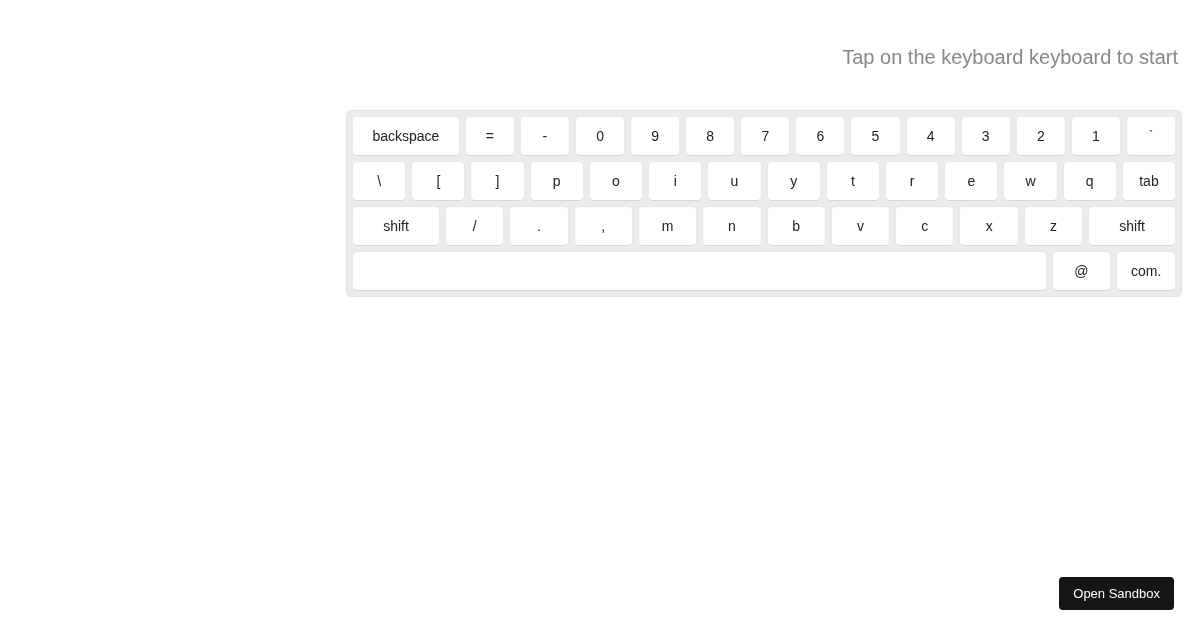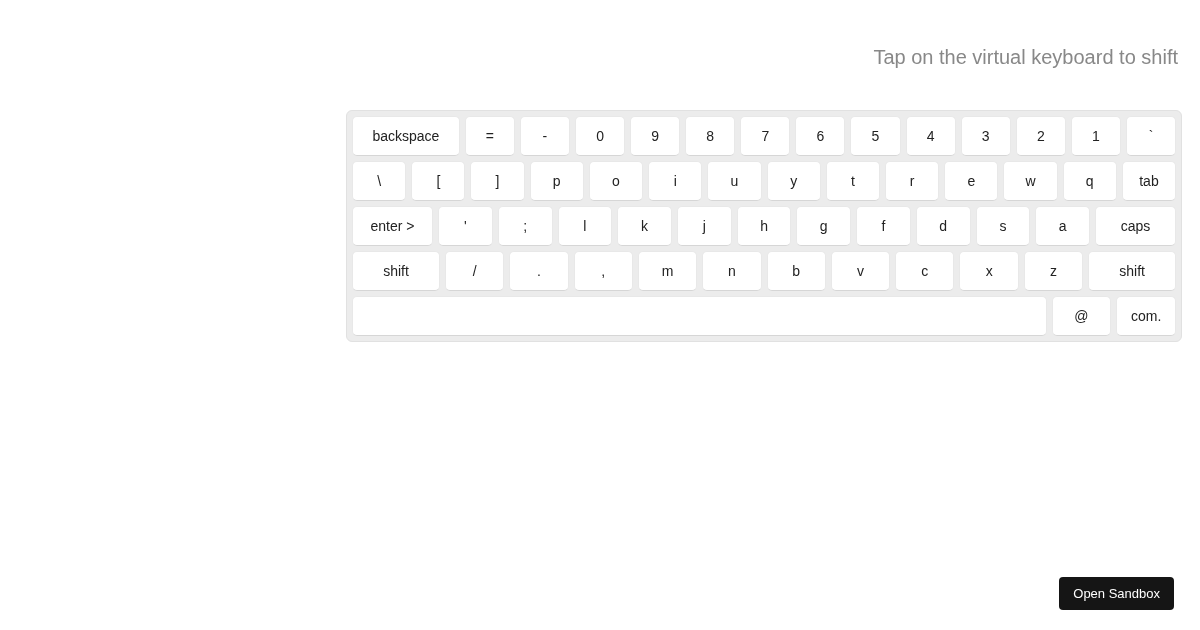--- a/index.html
+++ b/index.html
@@ -62,21 +62,21 @@
     color: #fff;
     border-radius: 4px;
     padding: 9px 14px;
     font-size: 13px;
     cursor: pointer;
   }
 </style>
 </head>
 <body>
 
-<div class="instruction">Tap on the virtual keyboard to shift</div>
+<div class="instruction">Tap on the keyboard keyboard to start</div>
 
 <div class="keyboard">
 
   <div class="kb-row">
     <div class="key wide-2">backspace</div>
     <div class="key">=</div>
     <div class="key">-</div>
     <div class="key">0</div>
     <div class="key">9</div>
     <div class="key">8</div>
@@ -100,35 +100,20 @@
     <div class="key">u</div>
     <div class="key">y</div>
     <div class="key">t</div>
     <div class="key">r</div>
     <div class="key">e</div>
     <div class="key">w</div>
     <div class="key">q</div>
     <div class="key">tab</div>
   </div>
 
-  <div class="kb-row">
-    <div class="key wide-15">enter &gt;</div>
-    <div class="key">'</div>
-    <div class="key">;</div>
-    <div class="key">l</div>
-    <div class="key">k</div>
-    <div class="key">j</div>
-    <div class="key">h</div>
-    <div class="key">g</div>
-    <div class="key">f</div>
-    <div class="key">d</div>
-    <div class="key">s</div>
-    <div class="key">a</div>
-    <div class="key wide-15">caps</div>
-  </div>
 
   <div class="kb-row">
     <div class="key wide-15">shift</div>
     <div class="key">/</div>
     <div class="key">.</div>
     <div class="key">,</div>
     <div class="key">m</div>
     <div class="key">n</div>
     <div class="key">b</div>
     <div class="key">v</div>

